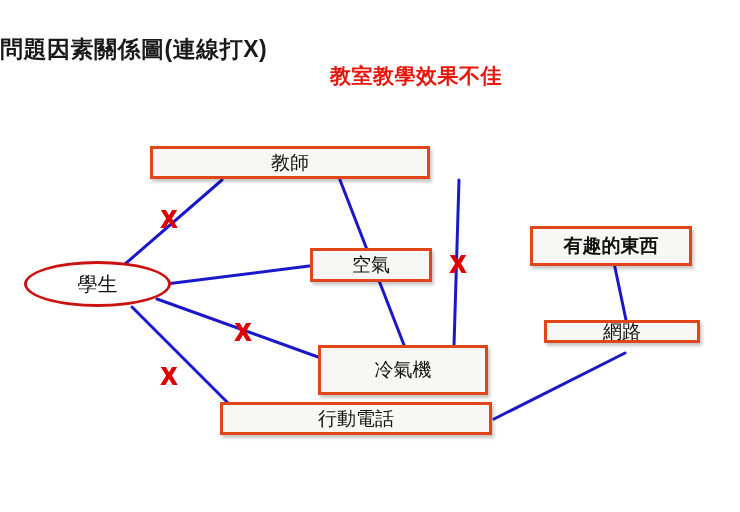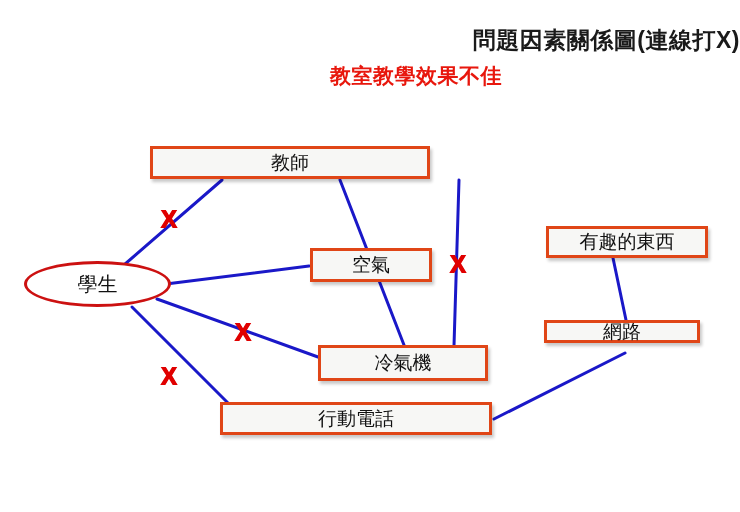--- a/index.html
+++ b/index.html
@@ -18,23 +18,23 @@
   #edge-layer {
     position: absolute;
     left: 0; top: 0;
     width: 740px;
     height: 512px;
     pointer-events: none;
   }
   .title-main {
     position: absolute;
     left: 0;
-    top: 25px;
+    top: 34px;
     width: 740px;
-    text-align: right;
+    text-align: left;
     font-size: 23px;
     font-weight: bold;
     color: #1a1a1a;
     letter-spacing: 0.5px;
     white-space: nowrap;
   }
   .title-sub {
     position: absolute;
     left: 0;
     top: 62px;
@@ -108,27 +108,27 @@
   <div id="node-layer">
       <div class="node-box" style="left: 150px; top: 146px; width: 280px; height: 33px;">
         <span>教師</span>
       </div>
       <div class="node-ellipse" style="left: 24px; top: 261px; width: 147px; height: 46px;">
         <span>學生</span>
       </div>
       <div class="node-box" style="left: 310px; top: 248px; width: 122px; height: 34px; justify-content: center;">
         <span>空氣</span>
       </div>
-      <div class="node-box" style="left: 546px; top: 226px; width: 162px; height: 32px;">
+      <div class="node-box" style="left: 530px; top: 226px; width: 162px; height: 40px; font-weight: bold;">
         <span>有趣的東西</span>
       </div>
       <div class="node-box" style="left: 544px; top: 320px; width: 156px; height: 23px;">
         <span>網路</span>
       </div>
-      <div class="node-box" style="left: 318px; top: 345px; width: 170px; height: 36px; text-align: center;">
+      <div class="node-box" style="left: 318px; top: 345px; width: 170px; height: 50px; text-align: center;">
         <span>冷氣機</span>
       </div>
       <div class="node-box" style="left: 220px; top: 402px; width: 272px; height: 33px;">
         <span>行動電話</span>
       </div>
     </div>
   <div id="xmark-layer">
       <span class="x-mark" style="left: 169px; top: 219px;">X</span>
       <span class="x-mark" style="left: 243px; top: 332px;">X</span>
       <span class="x-mark" style="left: 169px; top: 376px;">X</span>

